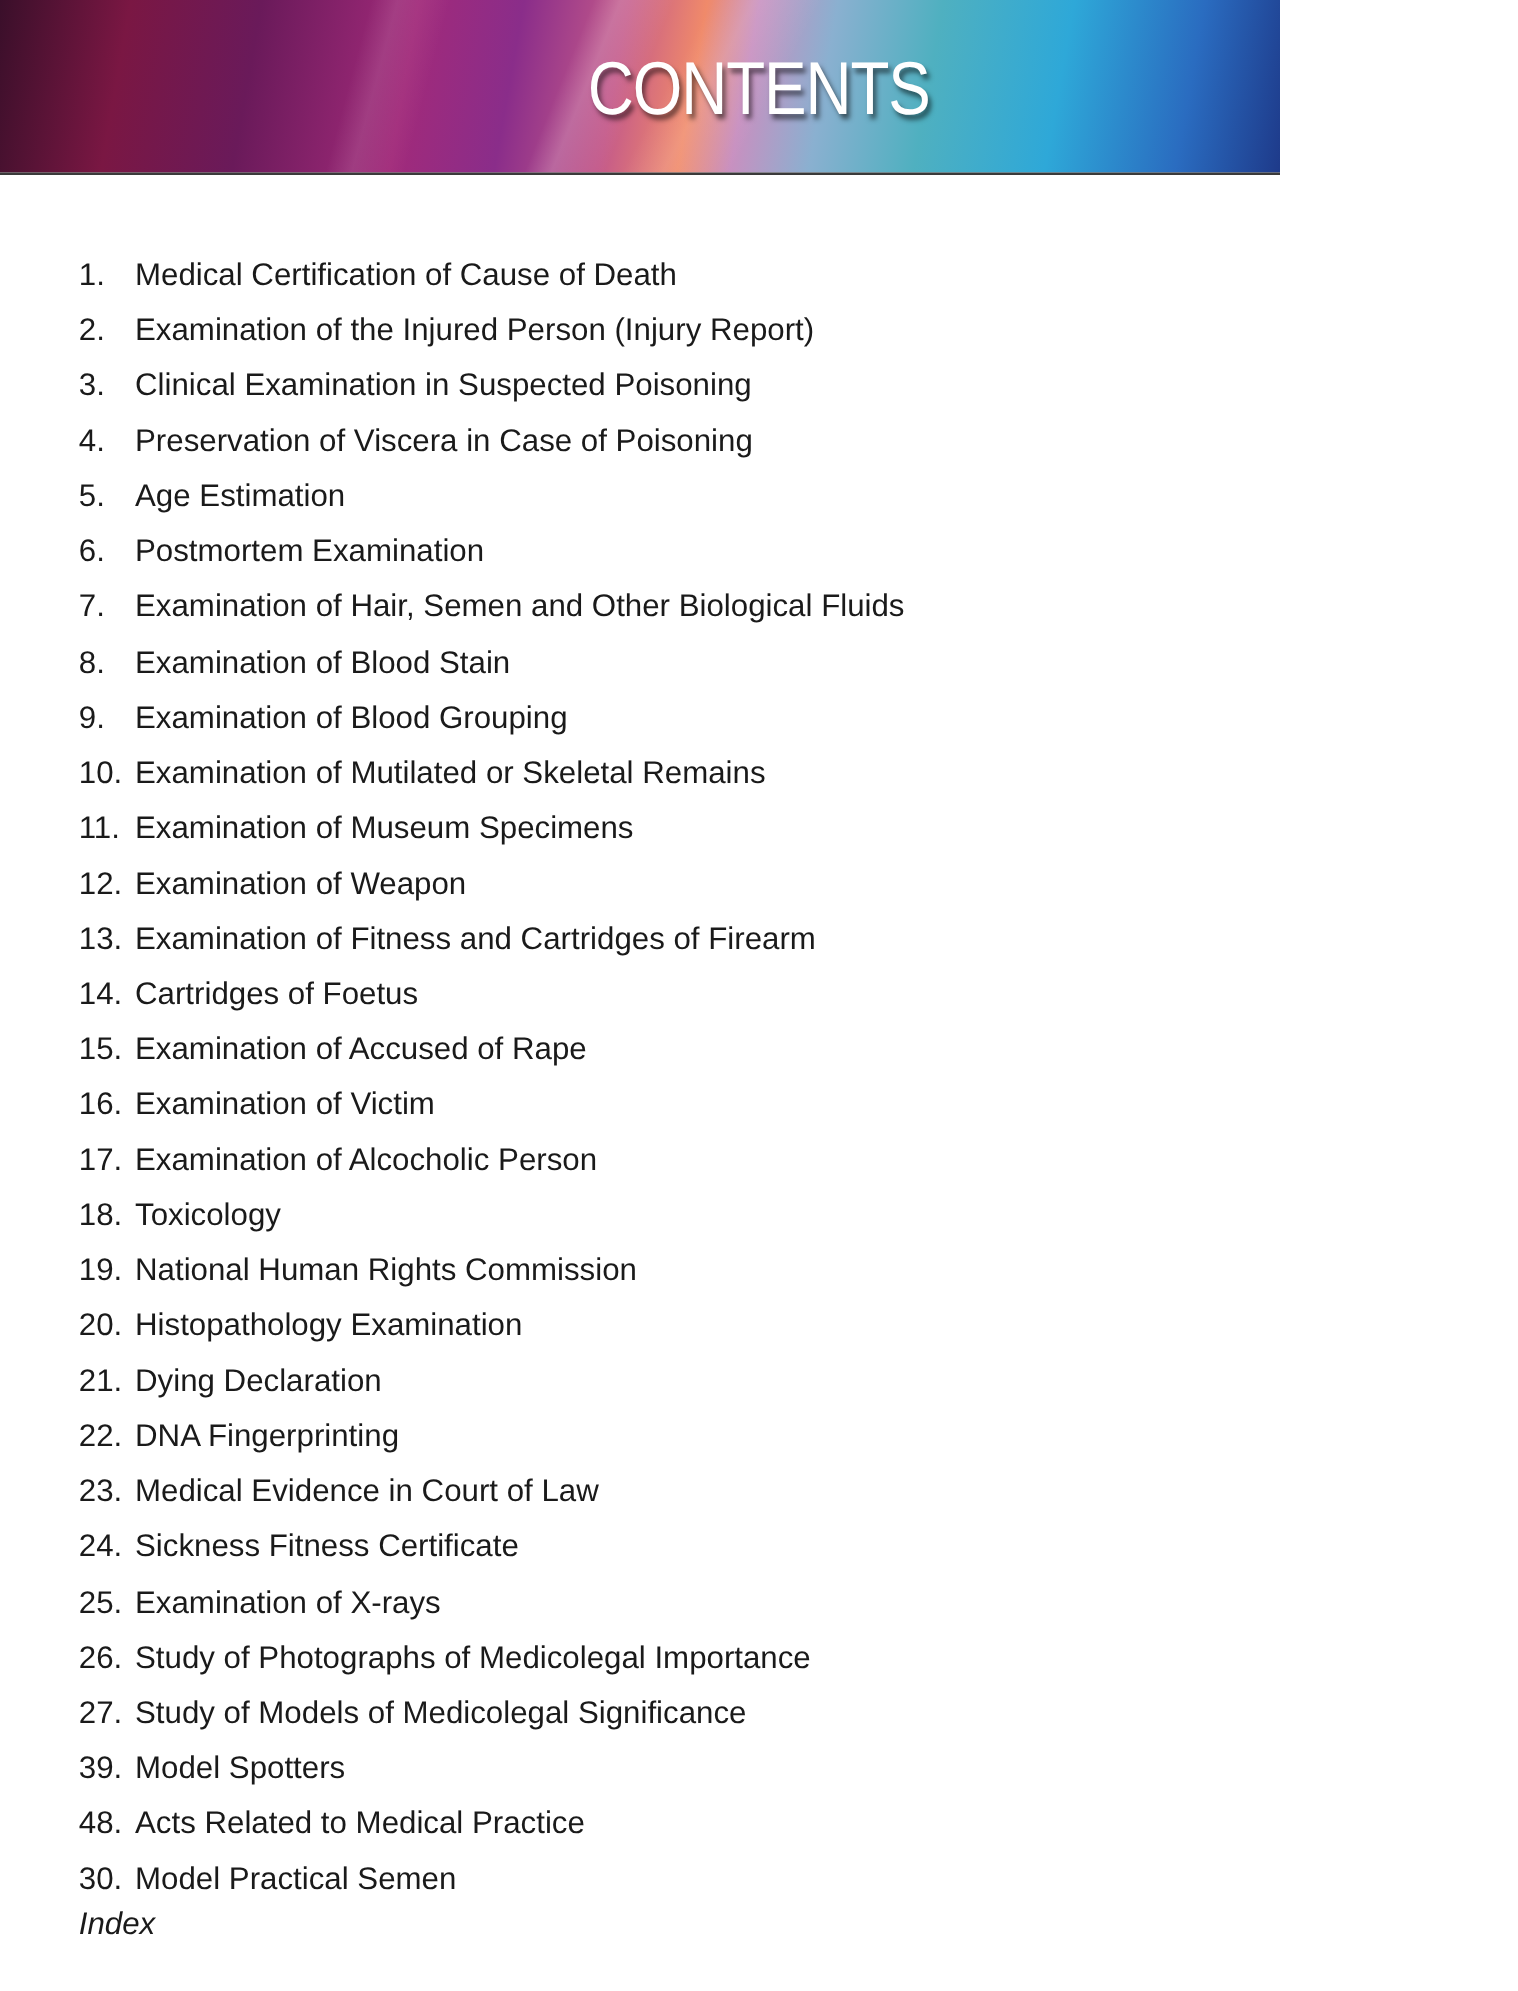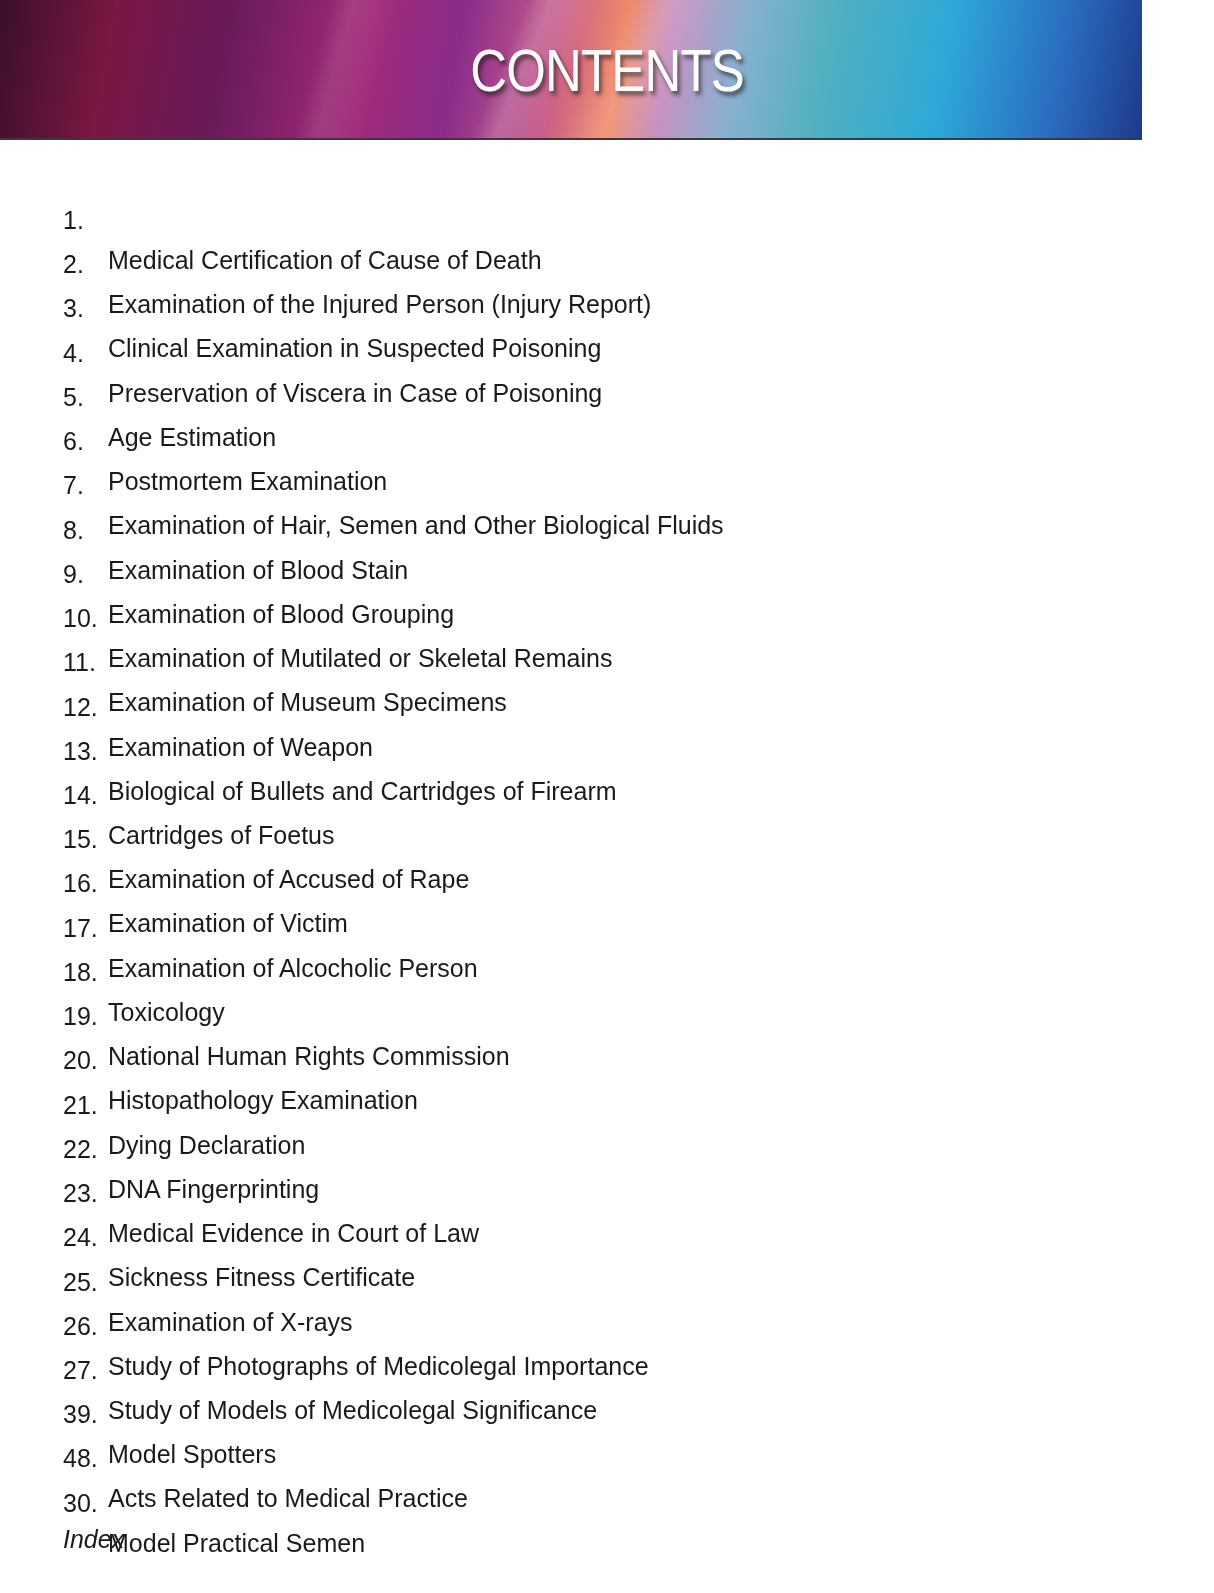--- a/index.html
+++ b/index.html
@@ -1,37 +1,37 @@
 <!DOCTYPE html>
 <html><head>
 <meta charset="utf-8">
 <style>
   html, body { margin:0; padding:0; background:#ffffff; }
   body { width:1214px; height:1593px; position:relative; overflow:hidden; font-family:"Liberation Sans", "DejaVu Sans", sans-serif; color:#1a1a1a; }
   .banner {
-    position:absolute; left:0; top:0; width:1142px; height:140px;
+    position:absolute; left:0; top:0; width:1024px; height:140px;
     background:
       linear-gradient(112deg, rgba(0,0,0,0) 0%, rgba(0,0,0,0) 44%, rgba(255,255,255,0.18) 46%, rgba(0,0,0,0) 50%),
       linear-gradient(105deg, rgba(0,0,0,0) 28%, rgba(255,255,255,0.10) 30%, rgba(0,0,0,0) 34%),
       linear-gradient(118deg, rgba(0,0,0,0) 52%, rgba(255,255,255,0.12) 55%, rgba(0,0,0,0) 60%),
       linear-gradient(100deg, #3a0f2a 0%, #7a1743 10%, #6a1a5a 20%, #a12a7a 32%, #8a2d8a 40%, #c45a8a 48%, #f08a6a 54%, #c890c0 58%, #8ab0d0 64%, #4fb0c0 72%, #2ea8d8 82%, #2a6cc0 92%, #1e3a8a 100%);
     border-bottom:2px solid #3a3a3a;
     box-sizing:border-box;
   }
   .banner-title {
     position:absolute; left:0; width:1214px; top:36px; text-align:center;
     font-family:"Liberation Sans", "DejaVu Sans", sans-serif;
     font-size:60px; line-height:70px; color:#ffffff; letter-spacing:-1px;
     transform:scaleX(0.85);
     text-shadow: 3px 4px 5px rgba(0,0,0,0.55);
   }
   .toc { position:absolute; left:0; top:0; width:1214px; margin:0; padding:0; list-style:none; }
   .toc-item { position:absolute; left:63px; height:32px; font-size:25px; line-height:32px; white-space:nowrap; }
   .toc-num { position:absolute; left:0; top:0; }
-  .toc-text { position:absolute; left:45px; top:0;margin-top:40px; }
+  .toc-text { position:absolute; left:45px; top:0; }
   .toc-index { position:absolute; left:63px; font-size:25px; line-height:32px; font-style:italic; }
 </style>
 </head>
 <body>
 
 <div class="banner">
   <div class="banner-title">CONTENTS</div>
 </div>
 
 <ul class="toc" id="toc-list">
@@ -78,21 +78,21 @@
     <li class="toc-item" style="top: 646.3px;">
       <span class="toc-num">11.</span>
       <span class="toc-text">Examination of Museum Specimens</span>
     </li>
     <li class="toc-item" style="top: 690.53px;">
       <span class="toc-num">12.</span>
       <span class="toc-text">Examination of Weapon</span>
     </li>
     <li class="toc-item" style="top: 734.76px;">
       <span class="toc-num">13.</span>
-      <span class="toc-text">Biological of Bullets and Cartridges of Firearm</span>
+      <span class="toc-text">Examination of Fitness and Cartridges of Firearm</span>
     </li>
     <li class="toc-item" style="top: 778.99px;">
       <span class="toc-num">14.</span>
       <span class="toc-text">Cartridges of Foetus</span>
     </li>
     <li class="toc-item" style="top: 823.22px;">
       <span class="toc-num">15.</span>
       <span class="toc-text">Examination of Accused of Rape</span>
     </li>
     <li class="toc-item" style="top: 867.45px;">

